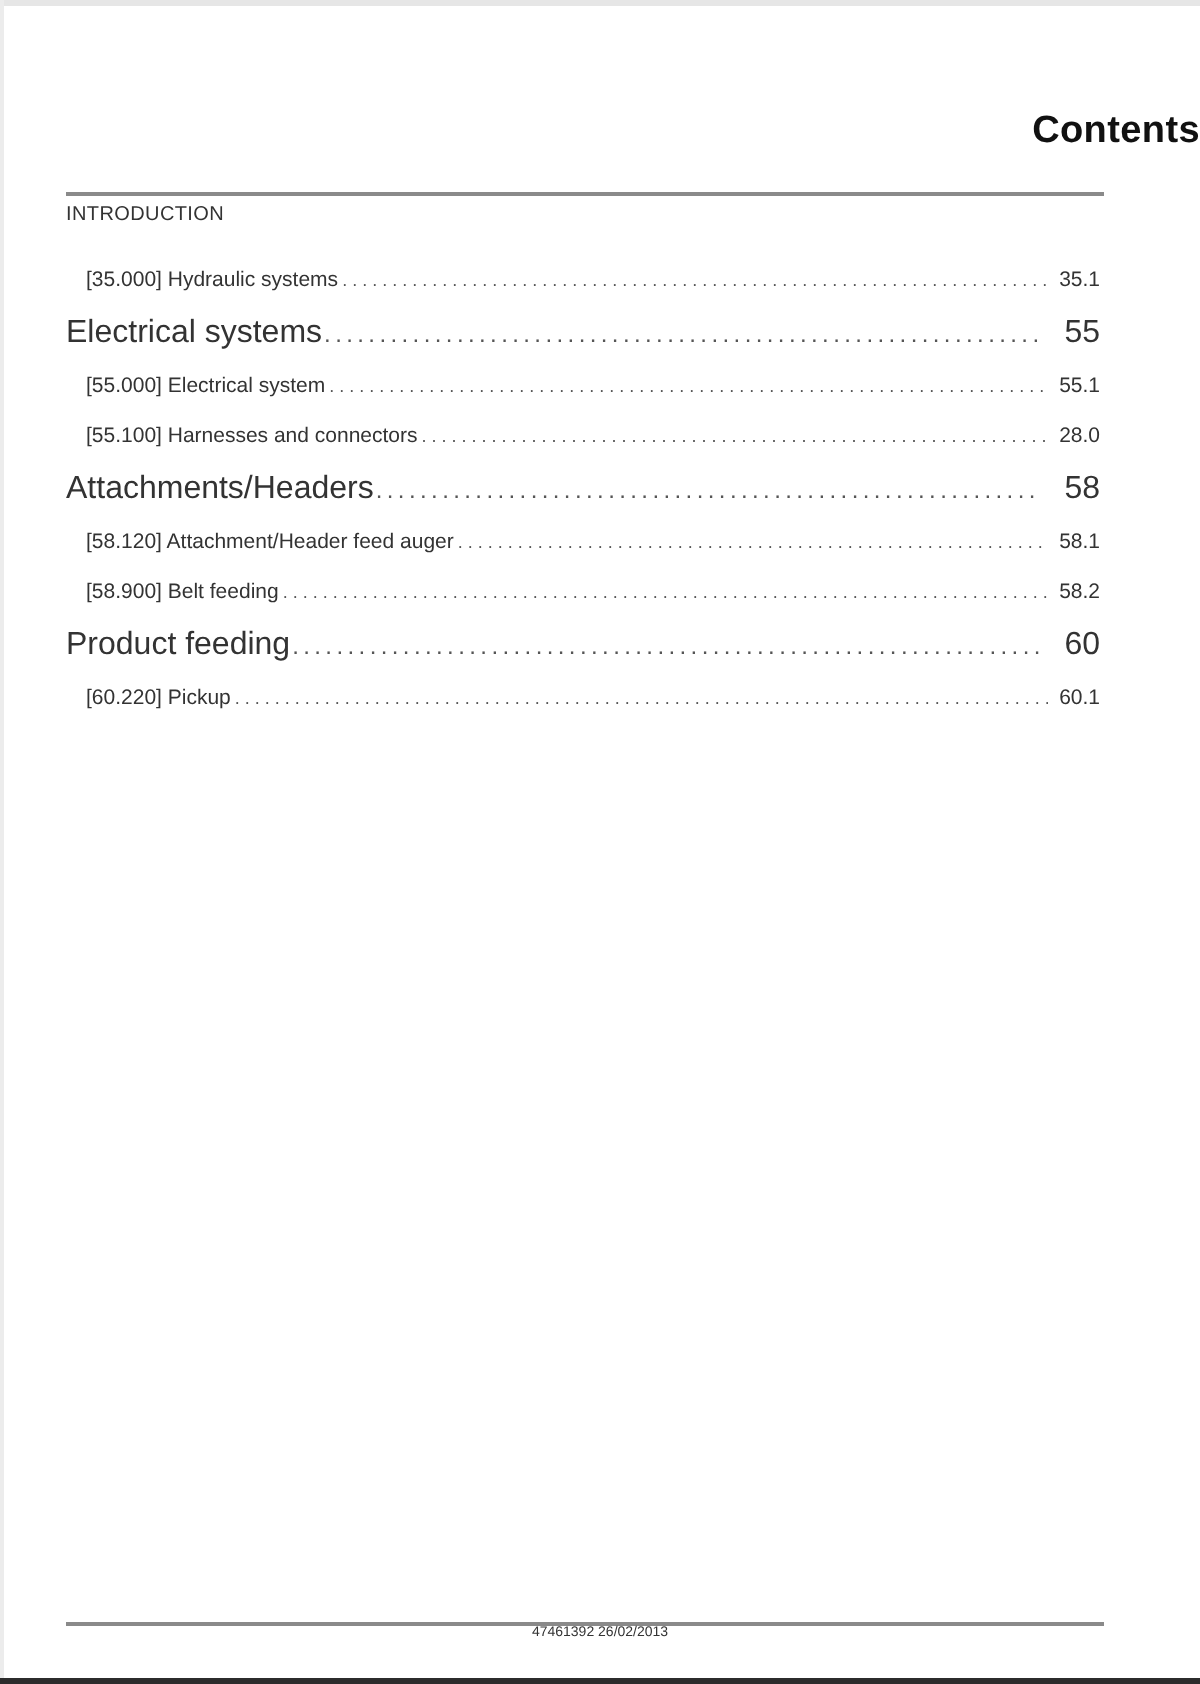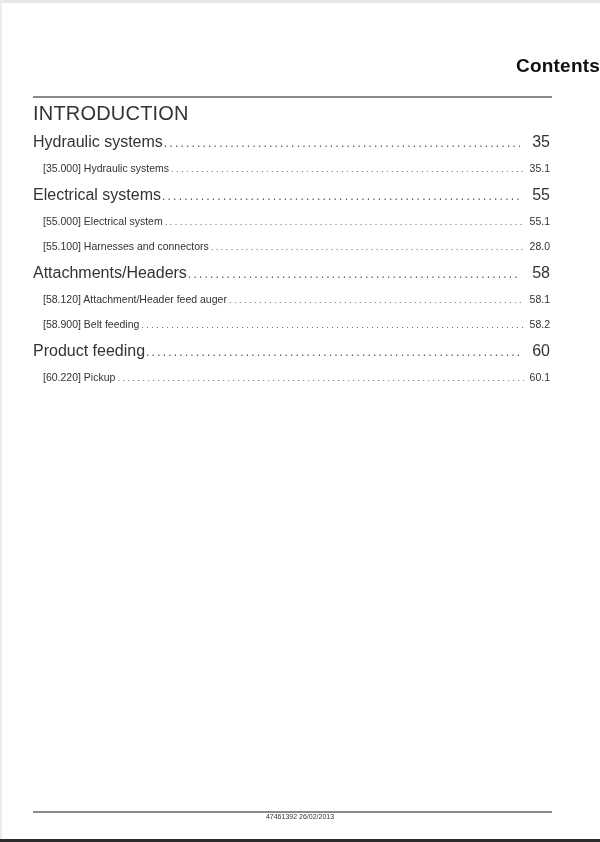--- a/index.html
+++ b/index.html
@@ -20,21 +20,21 @@
       letter-spacing: 0.2px;
     }
     .rule {
       position: absolute; left: 33px; width: 519px; height: 2px; background: #8a8a8a;
     }
     .rule.top { top: 96px; }
     .rule.bottom { top: 811px; }
 
     .intro {
       position: absolute; left: 33px; top: 102px;
-      font-size: 20px; color: #333; letter-spacing: 0.2px;
+      font-size: 10px; color: #333; letter-spacing: 0.2px;
     }
 
     .toc { position: absolute; left: 33px; top: 128px; width: 517px; }
     .row {
       display: flex; align-items: baseline; white-space: nowrap; overflow: hidden;
     }
     .row .label { flex: 0 0 auto; }
     .row .dots {
       flex: 1 1 auto; overflow: hidden; color: #555; letter-spacing: 1.6px;
     }
@@ -63,25 +63,20 @@
 <div class="frame-left"></div>
 <div class="frame-bottom"></div>
 
 <div class="title">Contents</div>
 <div class="rule top"></div>
 
 <div class="intro">INTRODUCTION</div>
 
 <div class="toc">
 
-  <div class="row chapter">
-    <span class="label">Hydraulic systems</span>
-    <span class="dots"></span>
-    <span class="page">35</span>
-  </div>
   <div class="row section">
     <span class="label">[35.000] Hydraulic systems</span>
     <span class="dots"></span>
     <span class="page">35.1</span>
   </div>
 
   <div class="row chapter">
     <span class="label">Electrical systems</span>
     <span class="dots"></span>
     <span class="page">55</span>

